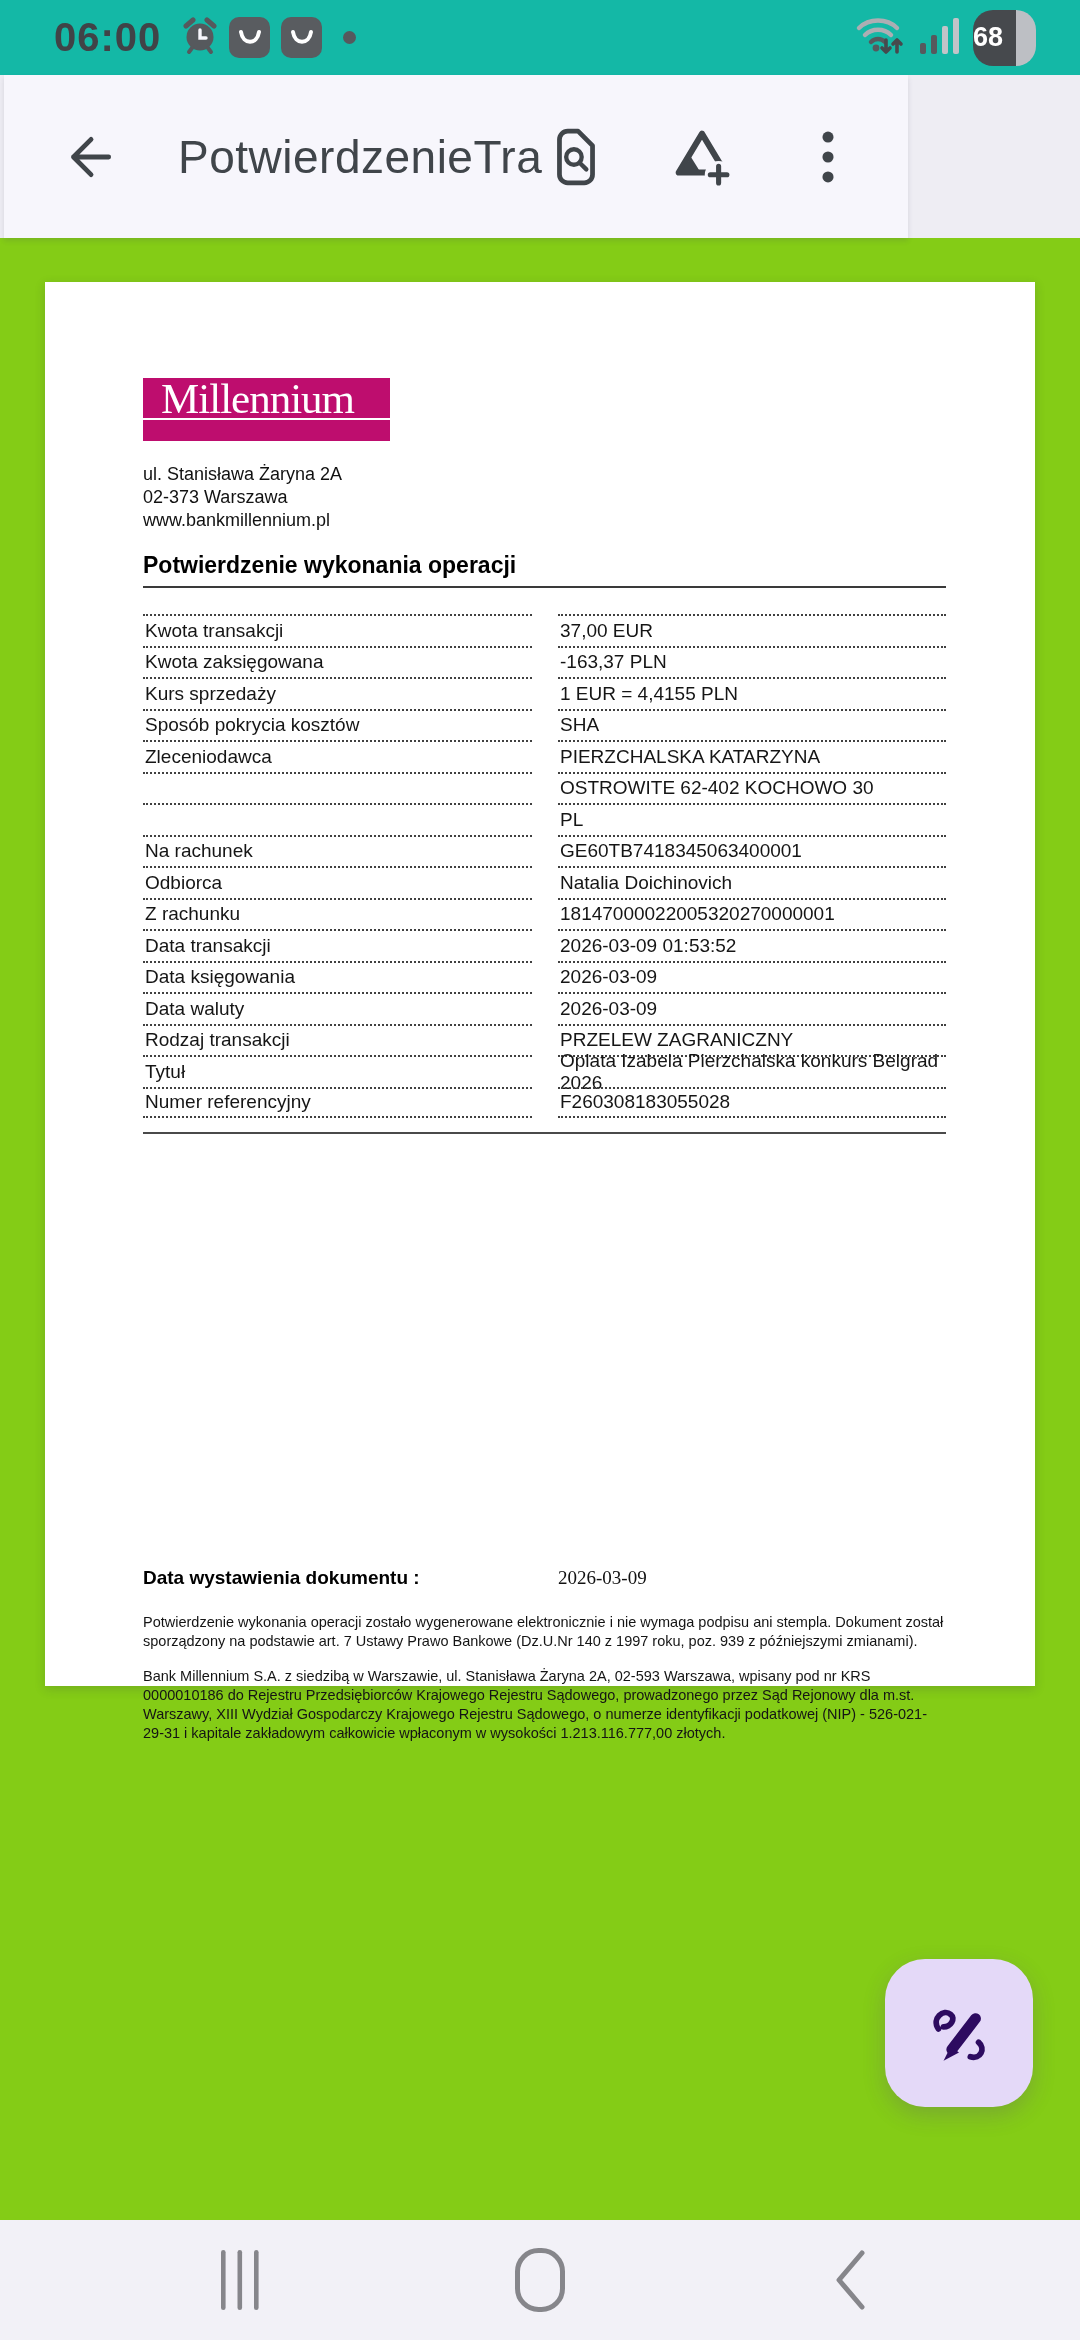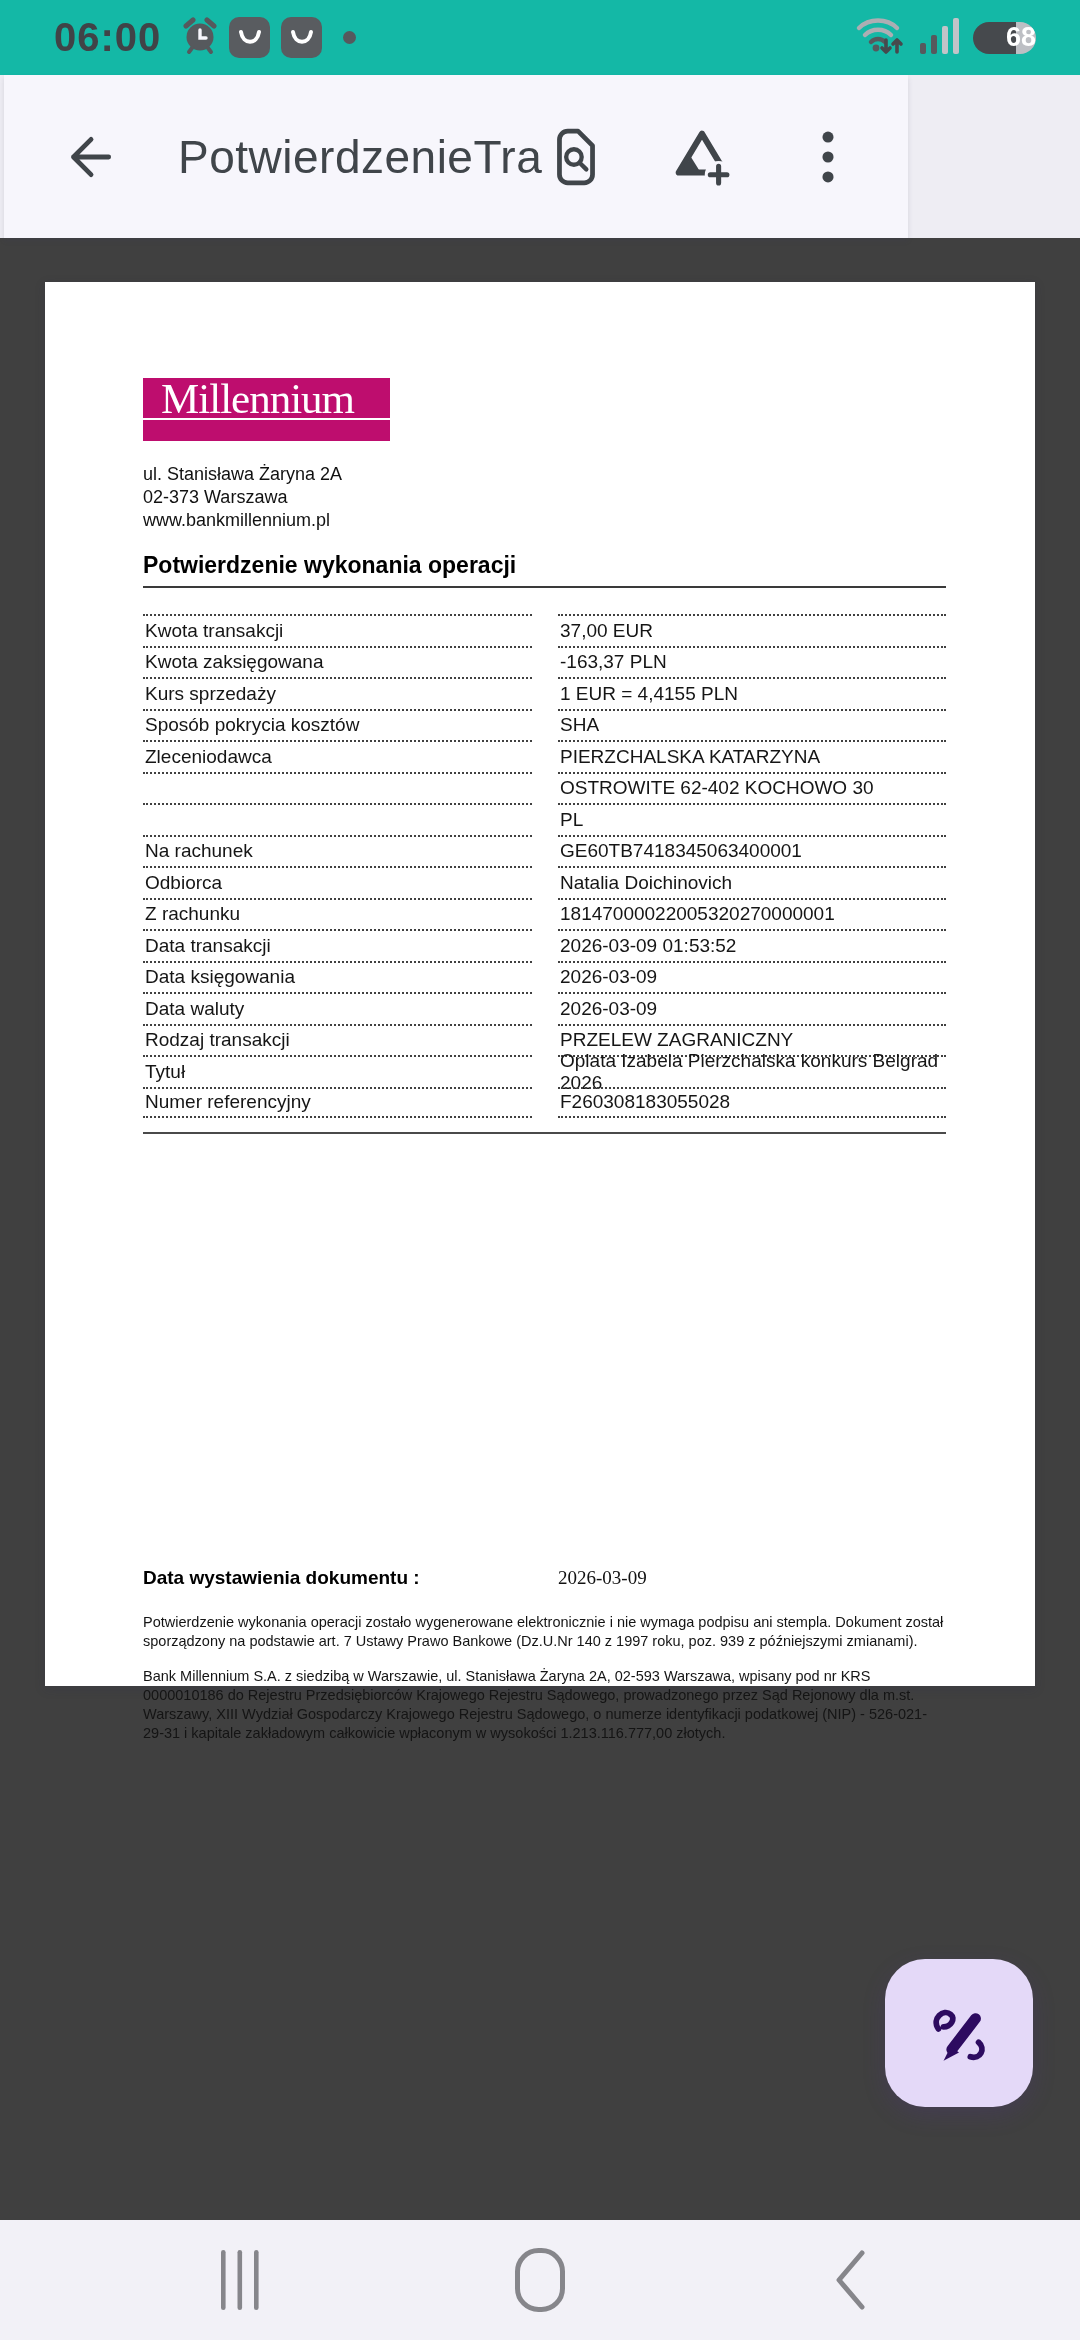--- a/index.html
+++ b/index.html
@@ -18,41 +18,41 @@
     position:absolute;left:0;top:0;width:1080px;height:75px;
     background:#14b8a6;display:flex;align-items:center;justify-content:space-between;
     padding:0 44px;box-sizing:border-box;z-index:5;
   }
   .sb-left{display:flex;align-items:center;gap:11px;padding-left:10px;}
   .clock{font-size:40px;font-weight:600;color:#404347;letter-spacing:1px;margin-right:10px;}
   .appic{width:41px;height:41px;border-radius:10px;background:#595C60;display:inline-flex;align-items:center;justify-content:center;}
   .more-dot{width:13px;height:13px;border-radius:50%;background:#56595D;margin-left:10px;}
   .sb-right{display:flex;align-items:center;gap:13px;}
   .battery{
-    width:63px;height:32px;border-radius:20px;position:relative;overflow:hidden;
-    display:flex;align-items:center;justify-content:flex-end;
+    width:63px;height:56px;border-radius:20px;position:relative;overflow:hidden;
+    display:flex;align-items:center;justify-content:flex-start;
     background:linear-gradient(to right,#46494D 0%,#46494D var(--batt-pct,68%),#BDBFC4 var(--batt-pct,68%),#BDBFC4 100%);
   }
   .battery span{color:#fff;font-size:27px;font-weight:700;position:relative;z-index:2;}
 
   .app-bar{
     position:absolute;left:4px;top:75px;width:904px;height:163px;background:#F7F6FC;
     display:flex;align-items:center;box-sizing:border-box;padding:0 30px 0 52px;z-index:5;
     box-shadow:0 3px 5px rgba(60,60,90,0.14);
   }
   .icon-btn{background:none;border:none;padding:0;margin:0;cursor:pointer;display:flex;align-items:center;justify-content:center;}
   .ab-back{width:66px;height:66px;}
   .ab-title{
     font-size:46px;color:var(--appbar-ink);margin-left:56px;flex:1;
     white-space:nowrap;overflow:hidden;letter-spacing:0.5px;
   }
   .ab-actions{display:flex;align-items:center;gap:62px;padding-right:18px;}
   .ab-actions .icon-btn{width:64px;height:64px;}
 
-  .viewer{position:absolute;left:0;top:238px;width:1080px;height:2102px;background:#404040;}
+  .viewer{position:absolute;left:0;top:238px;width:1080px;height:2102px;background:#84cc16;}
   .pdf-page{
     position:absolute;left:45px;top:44px;width:990px;height:1404px;background:#fff;
     box-shadow:0 3px 10px rgba(40,40,70,0.18);
     box-sizing:border-box;padding:0 89px 0 98px;color:#1a1a1a;
   }
   .logo{position:relative;margin-top:96px;width:247px;height:63px;background:var(--brand-magenta);}
   .logo-brand{
     position:absolute;left:18px;top:-4px;color:#fff;
     font-family:"Liberation Serif",serif;font-size:43px;letter-spacing:-1px;
   }

